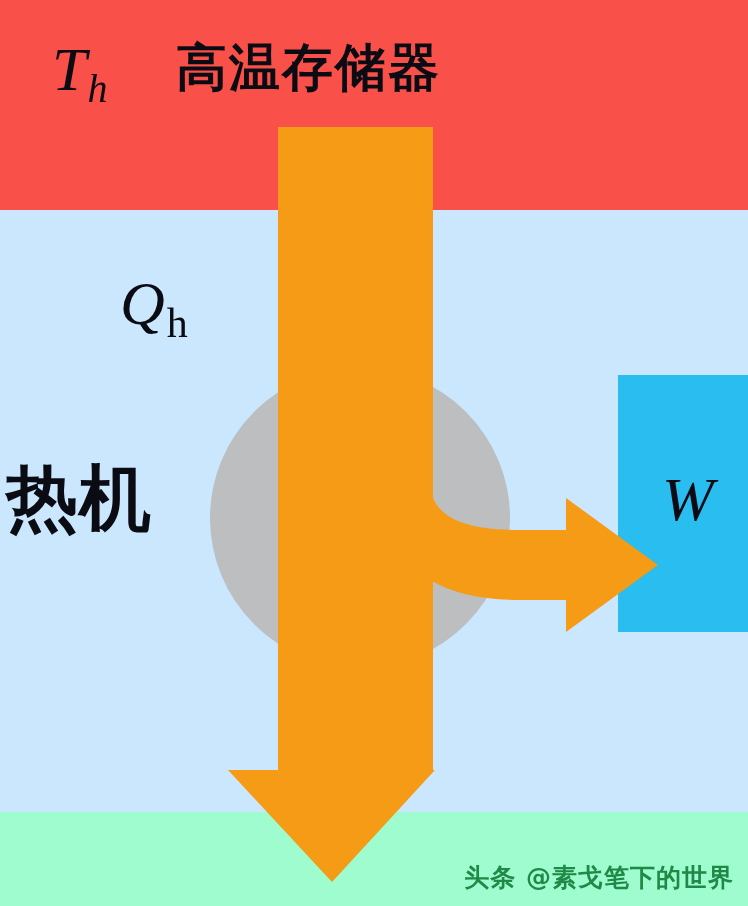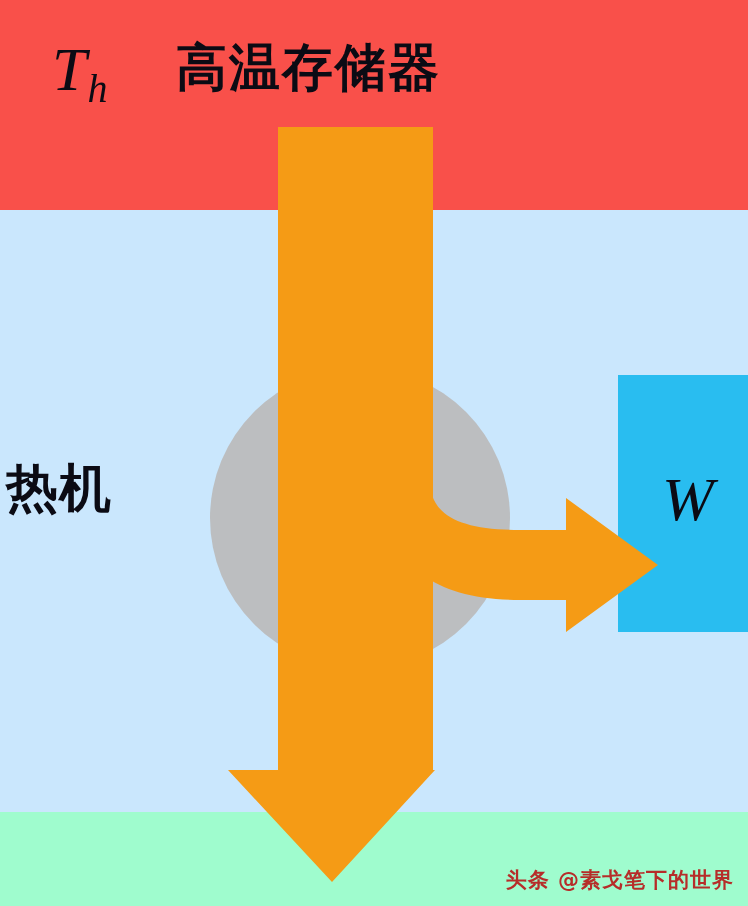--- a/index.html
+++ b/index.html
@@ -100,37 +100,37 @@
   #label-qc .sub {
     font-family: "Liberation Serif", "DejaVu Serif", serif;
     font-style: normal;
     font-size: 42px;
     vertical-align: -0.30em;
     margin-left: 2px;
   }
   #label-heat-engine {
     left: 6px;
     top: 462px;
-    font-size: 52px;
+    font-size: 72px;
     letter-spacing: 1px;
   }
   #label-w {
     left: 662px;
     top: 468px;
     font-size: 62px;
   }
   
   #watermark {
     position: absolute;
     right: 14px;
     bottom: 12px;
     font-family: "DejaVu Sans", "Liberation Sans", sans-serif;
     font-weight: 700;
-    font-size: 21px;
-    color: #b91c1c;
+    font-size: 25px;
+    color: #15803d;
     letter-spacing: 1px;
     opacity: 0.92;
     white-space: nowrap;
   }
 </style>
 </head>
 <body>
 
 <div id="stage">
 
@@ -164,20 +164,23 @@
              L 278 770
              Z" fill="#f59b15"></path>
   </svg>
 
   <div class="label math" id="label-th">
     <span>T</span><span class="sub">h</span>
   </div>
 
   <div class="label cjk" id="label-hot-reservoir">高温存储器</div>
 
+  <div class="label math" id="label-qh">
+    <span>Q</span><span class="sub">h</span>
+  </div>
 
   <div class="label cjk" id="label-heat-engine">热机</div>
 
 
   <div class="label math" id="label-w">W</div>
 
   <div id="watermark">头条 @素戈笔下的世界</div>
 
 </div>
 

